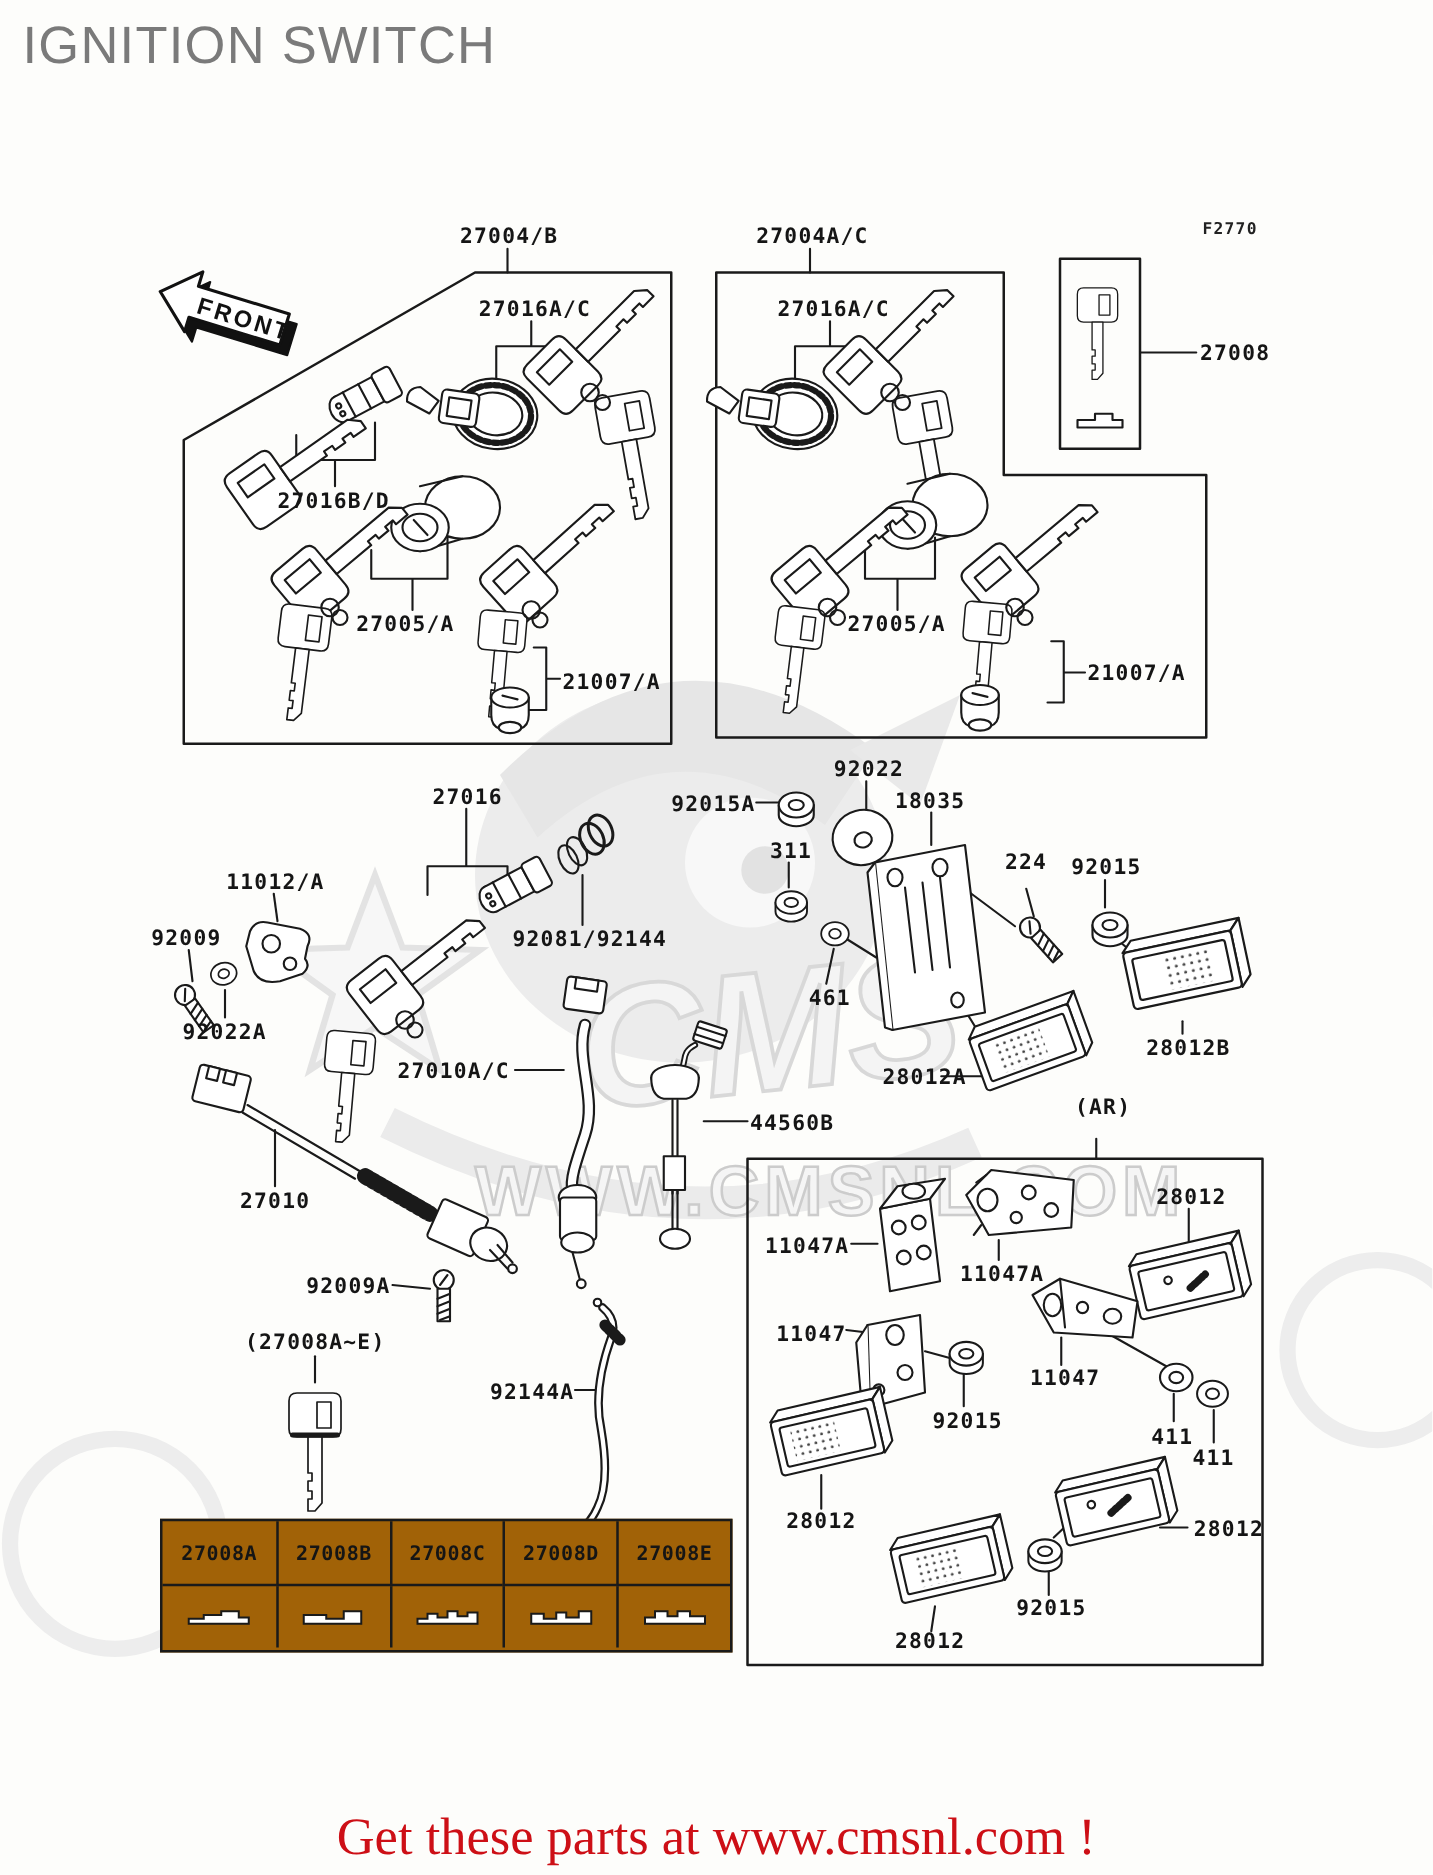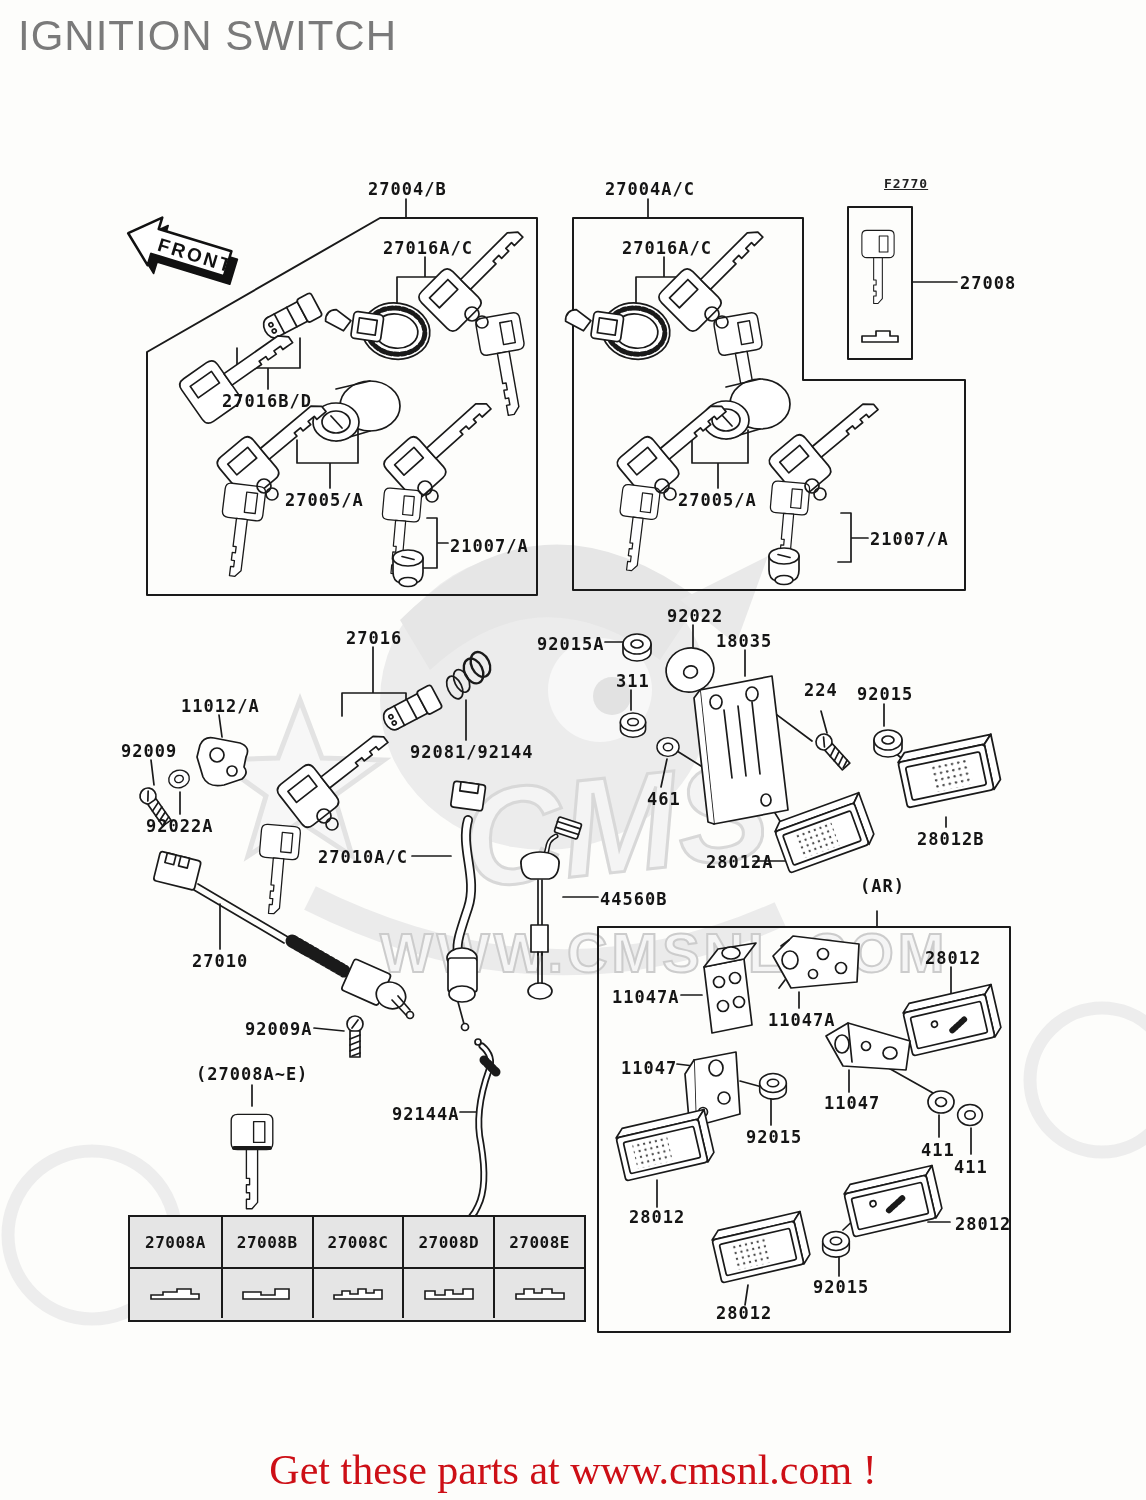--- a/index.html
+++ b/index.html
@@ -1,27 +1,27 @@
 <!DOCTYPE html>
 <html><head>
 <meta charset="utf-8">
 <style>
   html,body{margin:0;padding:0;background:#fff;}
   .page{position:relative;width:1146px;height:1500px;background:#fdfdfb;overflow:hidden;
         font-family:"Liberation Sans",sans-serif;}
   .page-title{position:absolute;left:18px;top:12px;font-size:42px;letter-spacing:1px;
         color:#7a7a7a;font-family:"Liberation Sans",sans-serif;}
-  .doc-code{position:absolute;left:884px;top:176px;font:bold 13px "DejaVu Sans Mono",monospace;
-        letter-spacing:1px;color:#222;text-decoration:underline;}
+  .doc-code{position:absolute;left:962px;top:176px;font:bold 13px "DejaVu Sans Mono",monospace;
+        letter-spacing:1px;color:#222;}
   .plabel{position:absolute;font:bold 17px "DejaVu Sans Mono",monospace;letter-spacing:1px;
         color:#151515;white-space:nowrap;}
   svg.diagram{position:absolute;left:0;top:0;}
   .keytable{position:absolute;left:128px;top:1215px;width:454px;height:103px;
         display:grid;grid-template-columns:repeat(5,1fr);grid-template-rows:52px 49px;
-        border:2px solid #1a1a1a;background:#e5e5e5;}
+        border:2px solid #1a1a1a;background:#a16207;}
   .keytable .hcell{border-left:2px solid #1a1a1a;border-bottom:2px solid #1a1a1a;
         display:flex;align-items:center;justify-content:center;
         font:bold 16px "DejaVu Sans Mono",monospace;letter-spacing:0.5px;color:#151515;}
   .keytable .scell{border-left:2px solid #1a1a1a;display:flex;align-items:center;justify-content:center;}
   .keytable .first{border-left:none;}
   .promo{position:absolute;left:0;top:1446px;width:100%;text-align:center;
         font-family:Liberation Serif, serif;font-size:42px;color:#cd0f16;}
 </style>
 </head>
 <body>

